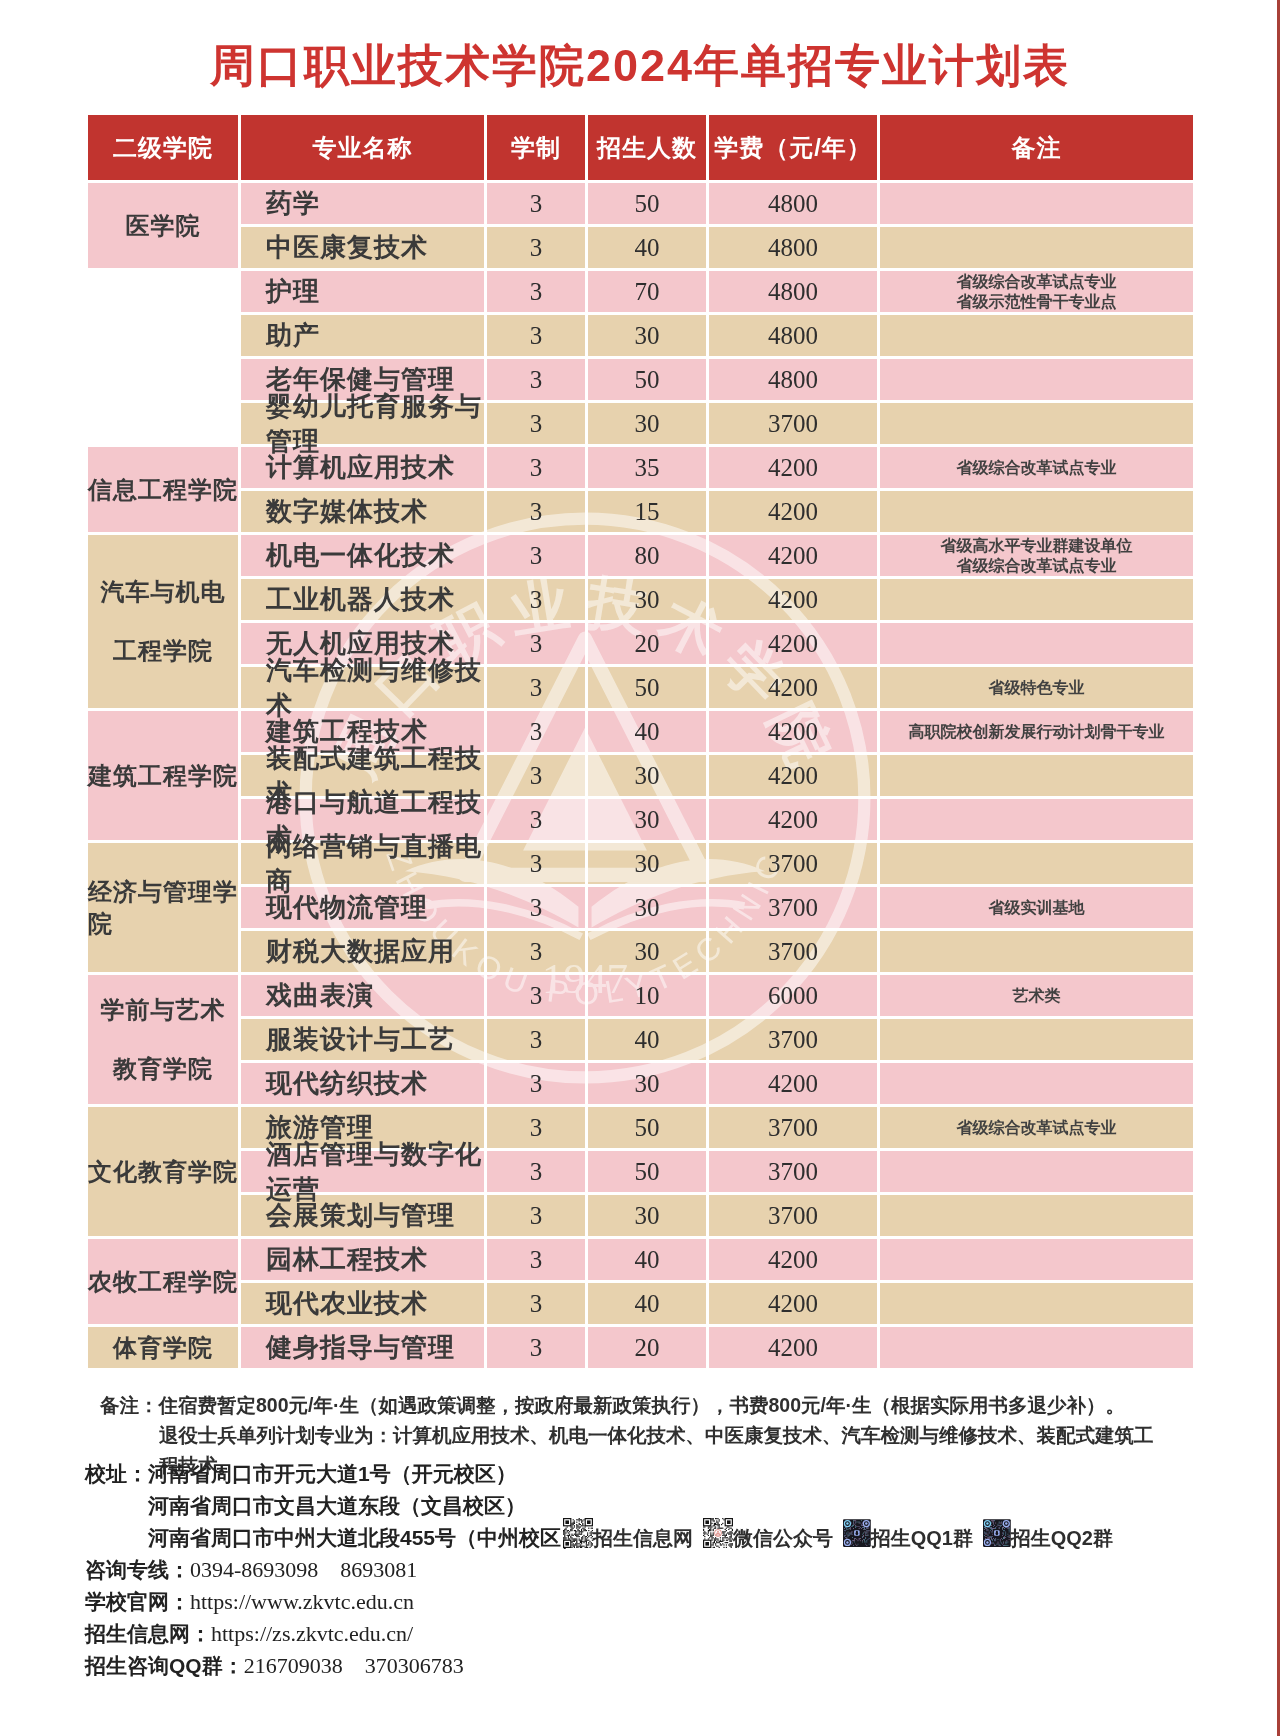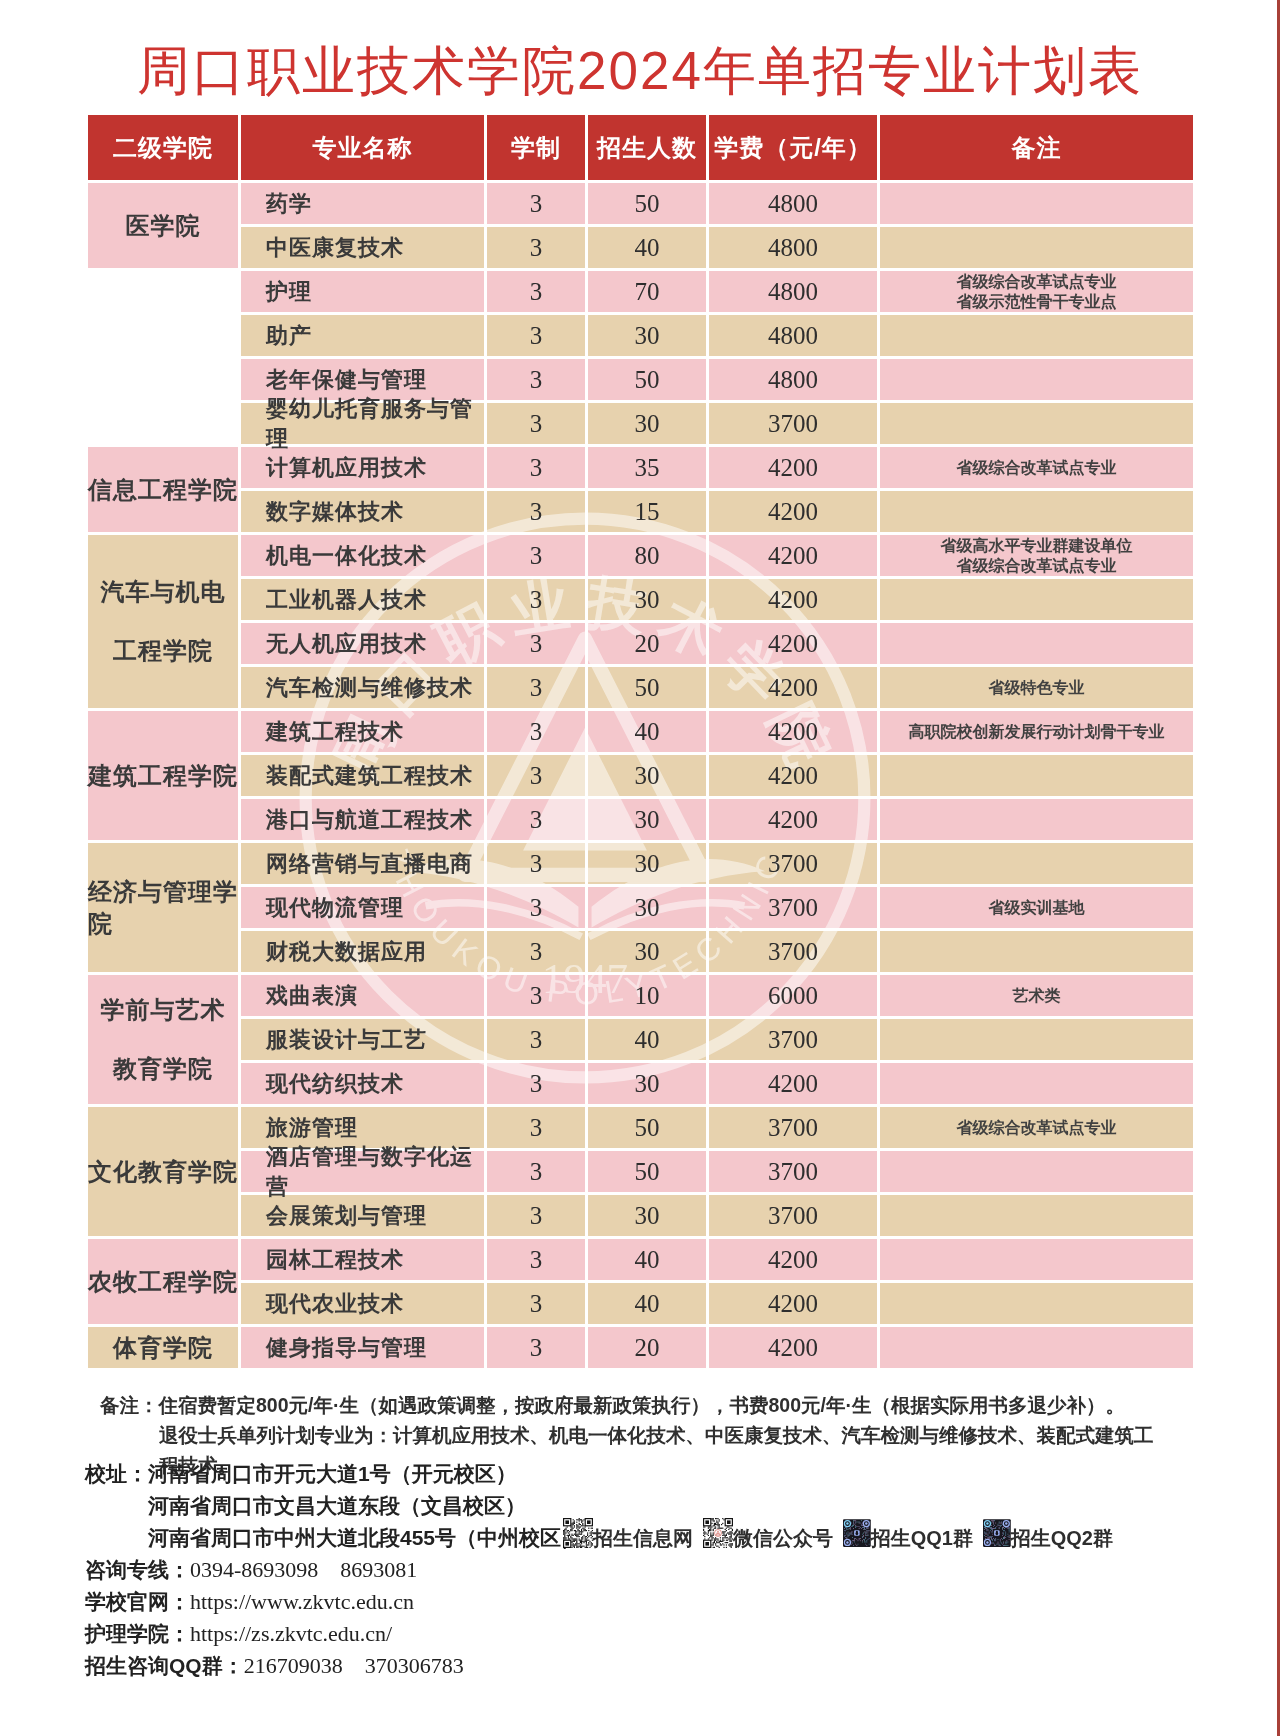--- a/index.html
+++ b/index.html
@@ -2,36 +2,36 @@
 <html style="--title-red: #ce3430; --header-bg: #c1342f; --row-pink: #f4c7cc; --row-tan: #e7d2ae;"><head>
 <meta charset="utf-8">
 <style>
   html,body{margin:0;padding:0;}
   body{background:#ffffff;font-family:"Liberation Sans",sans-serif;}
   #page{position:relative;width:1280px;height:1736px;background:#fff;overflow:hidden;}
   #edge-line{position:absolute;top:0;right:0;width:3px;height:100%;background:#a84038;}
 
   
   #page-title{position:absolute;left:0;top:36px;width:100%;text-align:center;
-    font-size:53px;font-weight:400;letter-spacing:2px;color:var(--title-red,#ce3430);}
+    font-size:45px;font-weight:700;letter-spacing:2px;color:var(--title-red,#ce3430);}
 
   
   #table-wrap{position:absolute;left:88px;top:115px;width:1105px;}
   #thead{display:grid;grid-template-columns:150px 243px 98px 118px 168px 313px;
     grid-auto-rows:65px;column-gap:3px;margin-bottom:3px;}
   #thead .hcell{background:var(--header-bg,#c1342f);color:#fff;display:flex;
     align-items:center;justify-content:center;font-size:24px;font-weight:700;letter-spacing:1px;}
   #tbody{display:grid;grid-template-columns:150px 243px 98px 118px 168px 313px;
     grid-auto-rows:41px;gap:3px;position:relative;}
   .cell{display:flex;align-items:center;justify-content:center;}
   .cell.p{background:var(--row-pink,#f4c7cc);}
   .cell.t{background:var(--row-tan,#e7d2ae);}
   .cell > span, .cell > div{position:relative;z-index:4;}
   .college{flex-direction:column;gap:1.1em;font-size:24px;font-weight:600;color:#3a3a3a;letter-spacing:1px;}
-  .name-cell{justify-content:flex-start;padding-left:25px;font-size:22px;font-weight:600;color:#3a3a3a;letter-spacing:1px;box-sizing:border-box;}
+  .name-cell{justify-content:flex-start;padding-left:25px;font-size:26px;font-weight:600;color:#3a3a3a;letter-spacing:1px;box-sizing:border-box;}
   .num-cell{font-family:"Liberation Serif",serif;font-size:25px;color:#2e2e2e;}
   .note-cell{flex-direction:column;line-height:1.22;font-weight:600;color:#414141;font-size:16px;text-align:center;}
   .note-cell.tiny{font-size:16px;}
 
   
   #watermark{position:absolute;left:197px;top:315px;width:600px;height:600px;z-index:3;pointer-events:none;}
 
   
   #footer-notes{position:absolute;left:100px;top:1390px;width:1070px;font-size:19.5px;
     line-height:30px;color:#2f2f2f;font-weight:600;}
@@ -494,21 +494,21 @@
     <div class="hang"><span>备注：</span><span>住宿费暂定800元/年·生（如遇政策调整，按政府最新政策执行），书费800元/年·生（根据实际用书多退少补）。</span></div>
     <div class="cont">退役士兵单列计划专业为：计算机应用技术、机电一体化技术、中医康复技术、汽车检测与维修技术、装配式建筑工程技术。</div>
   </div>
 
   <div id="contact">
     <div class="cline"><span class="lab">校址：</span><span class="val">河南省周口市开元大道1号（开元校区）</span></div>
     <div class="cline indent"><span class="val">河南省周口市文昌大道东段（文昌校区）</span></div>
     <div class="cline indent"><span class="val">河南省周口市中州大道北段455号（中州校区）</span></div>
     <div class="cline"><span class="lab">咨询专线：</span><span class="val latin">0394-8693098　8693081</span></div>
     <div class="cline"><span class="lab">学校官网：</span><span class="val latin">https://www.zkvtc.edu.cn</span></div>
-    <div class="cline"><span class="lab">护理学院：</span><span class="val latin">https://zs.zkvtc.edu.cn/</span></div>
+    <div class="cline"><span class="lab">招生信息网：</span><span class="val latin">https://zs.zkvtc.edu.cn/</span></div>
     <div class="cline"><span class="lab">招生咨询QQ群：</span><span class="val latin">216709038　370306783</span></div>
   </div>
 
   <div id="qr-row">
     <div class="qr-item">
       <svg class="qr-box" viewBox="0 0 25 25">
           <rect x="0" y="0" width="25" height="25" fill="#ffffff"></rect>
           <rect x="0" y="0" width="7" height="7" fill="#141414"></rect>
           <rect x="1" y="1" width="5" height="5" fill="#ffffff"></rect>
           <rect x="2" y="2" width="3" height="3" fill="#141414"></rect>

